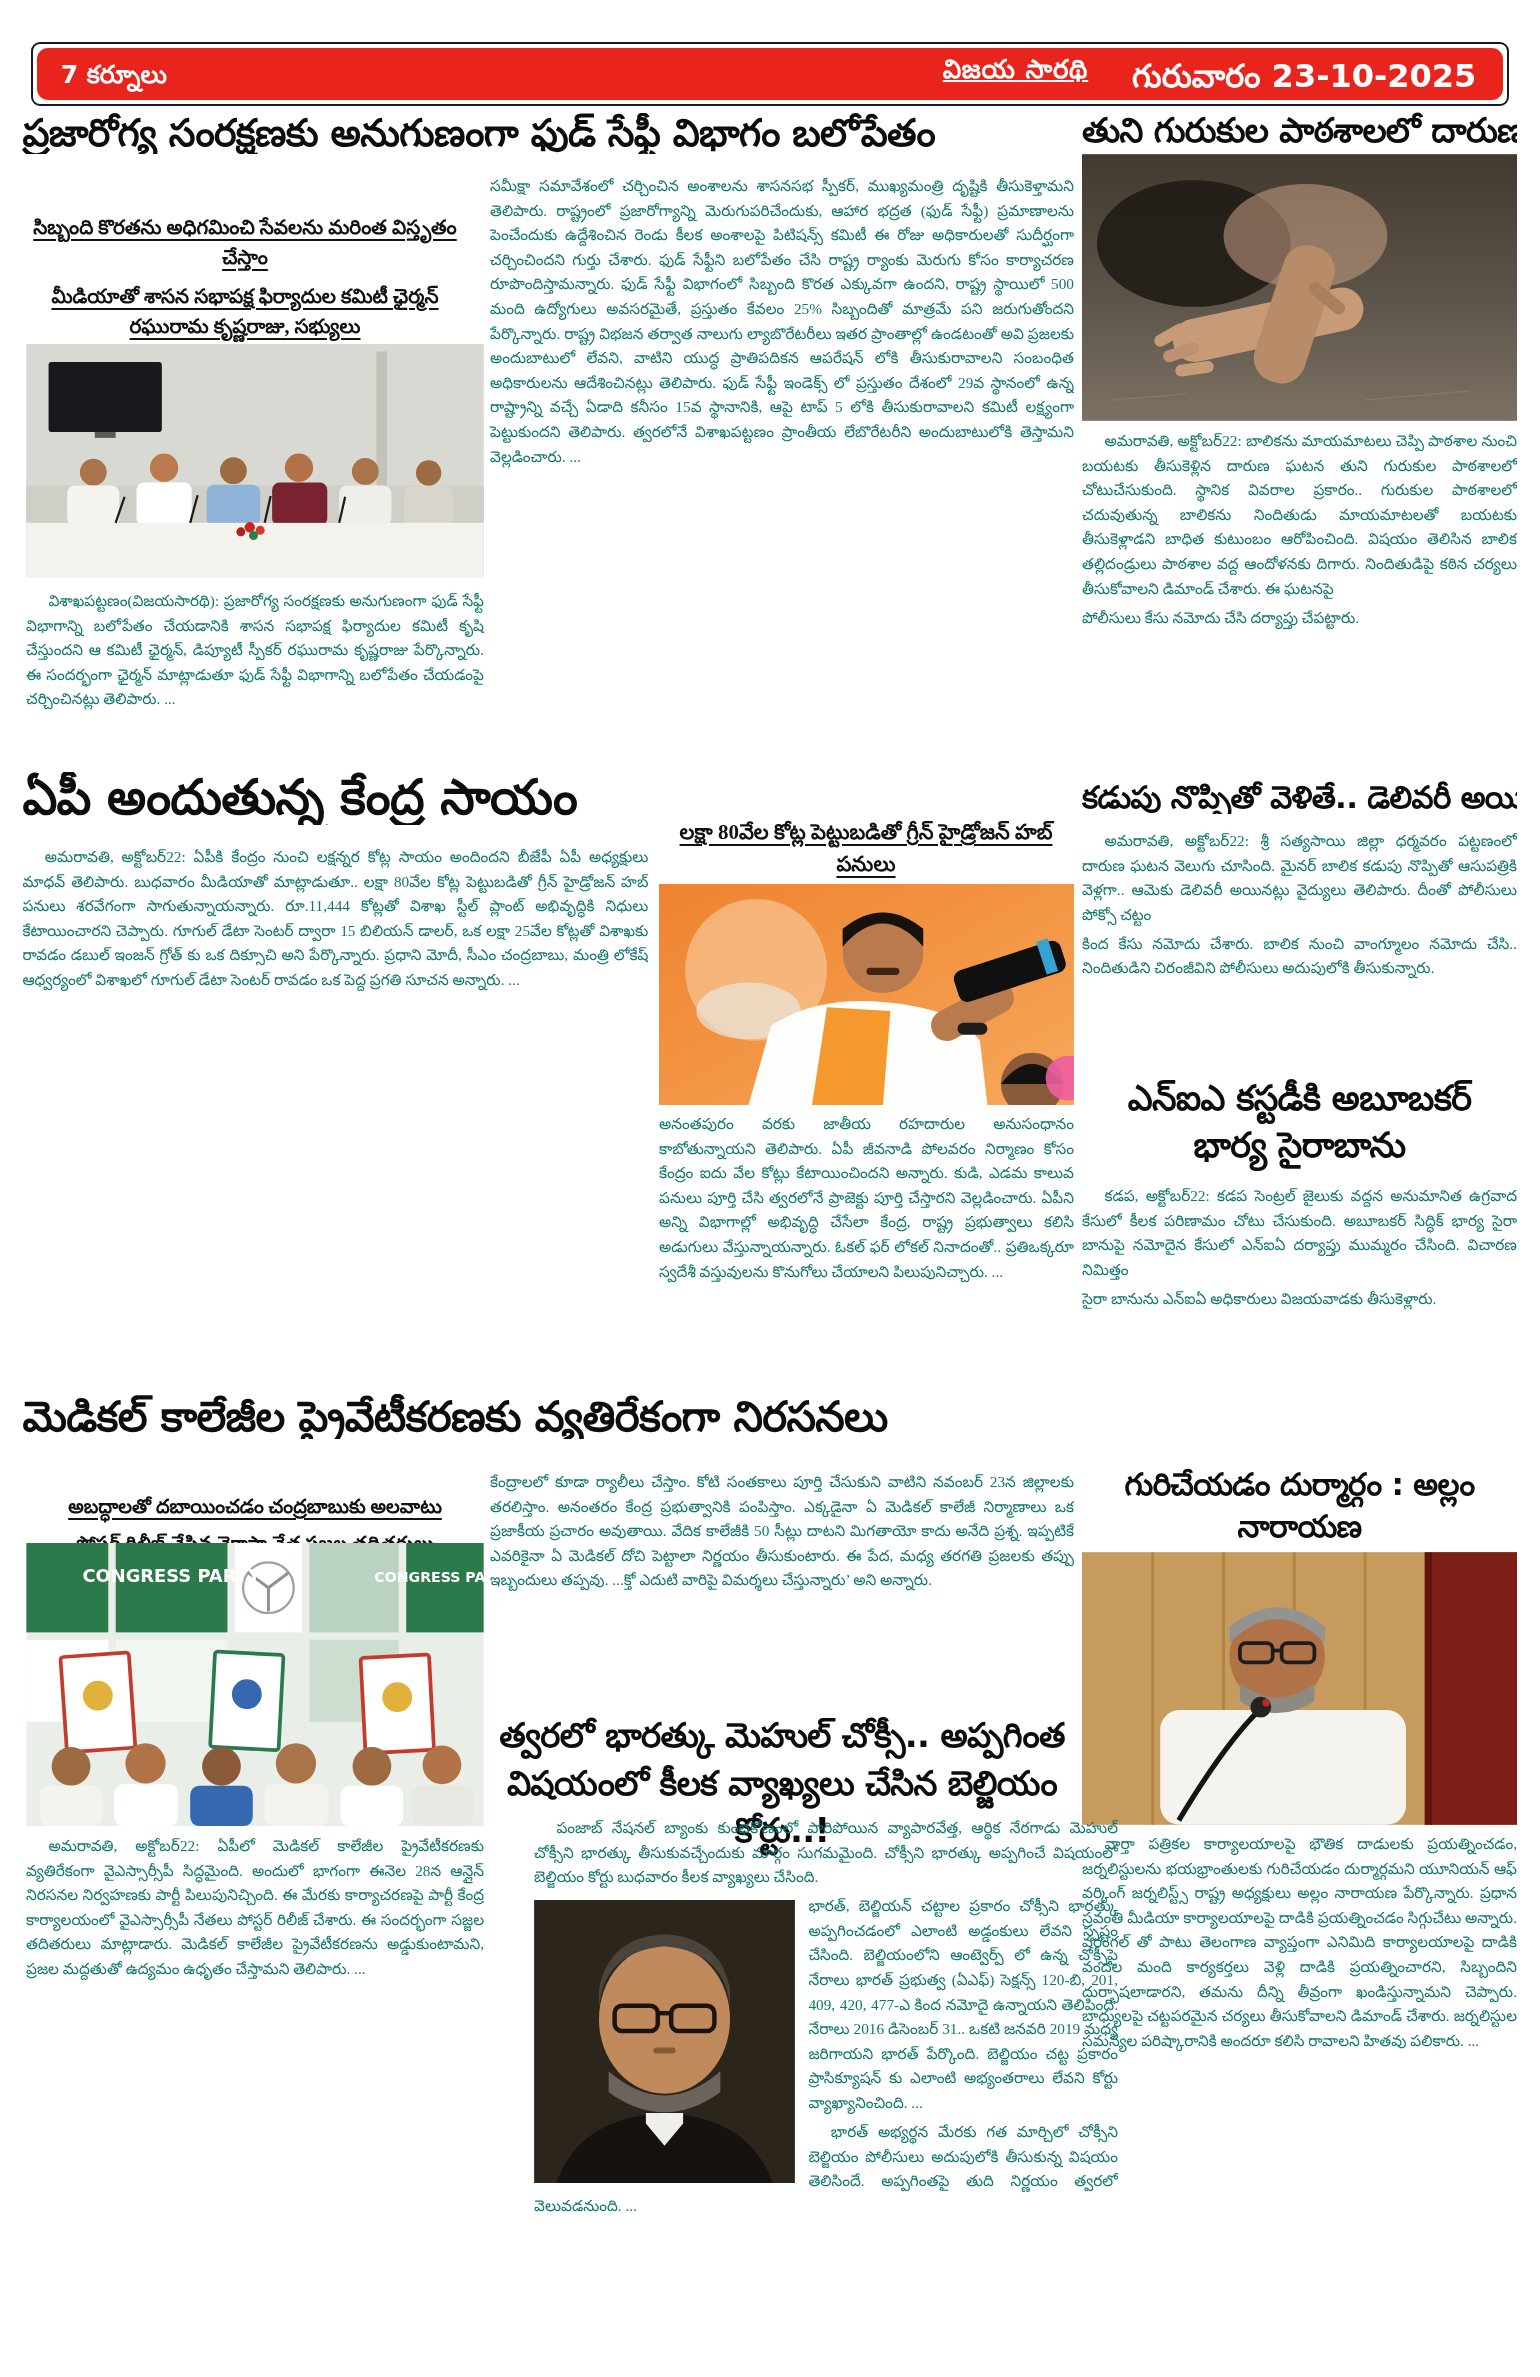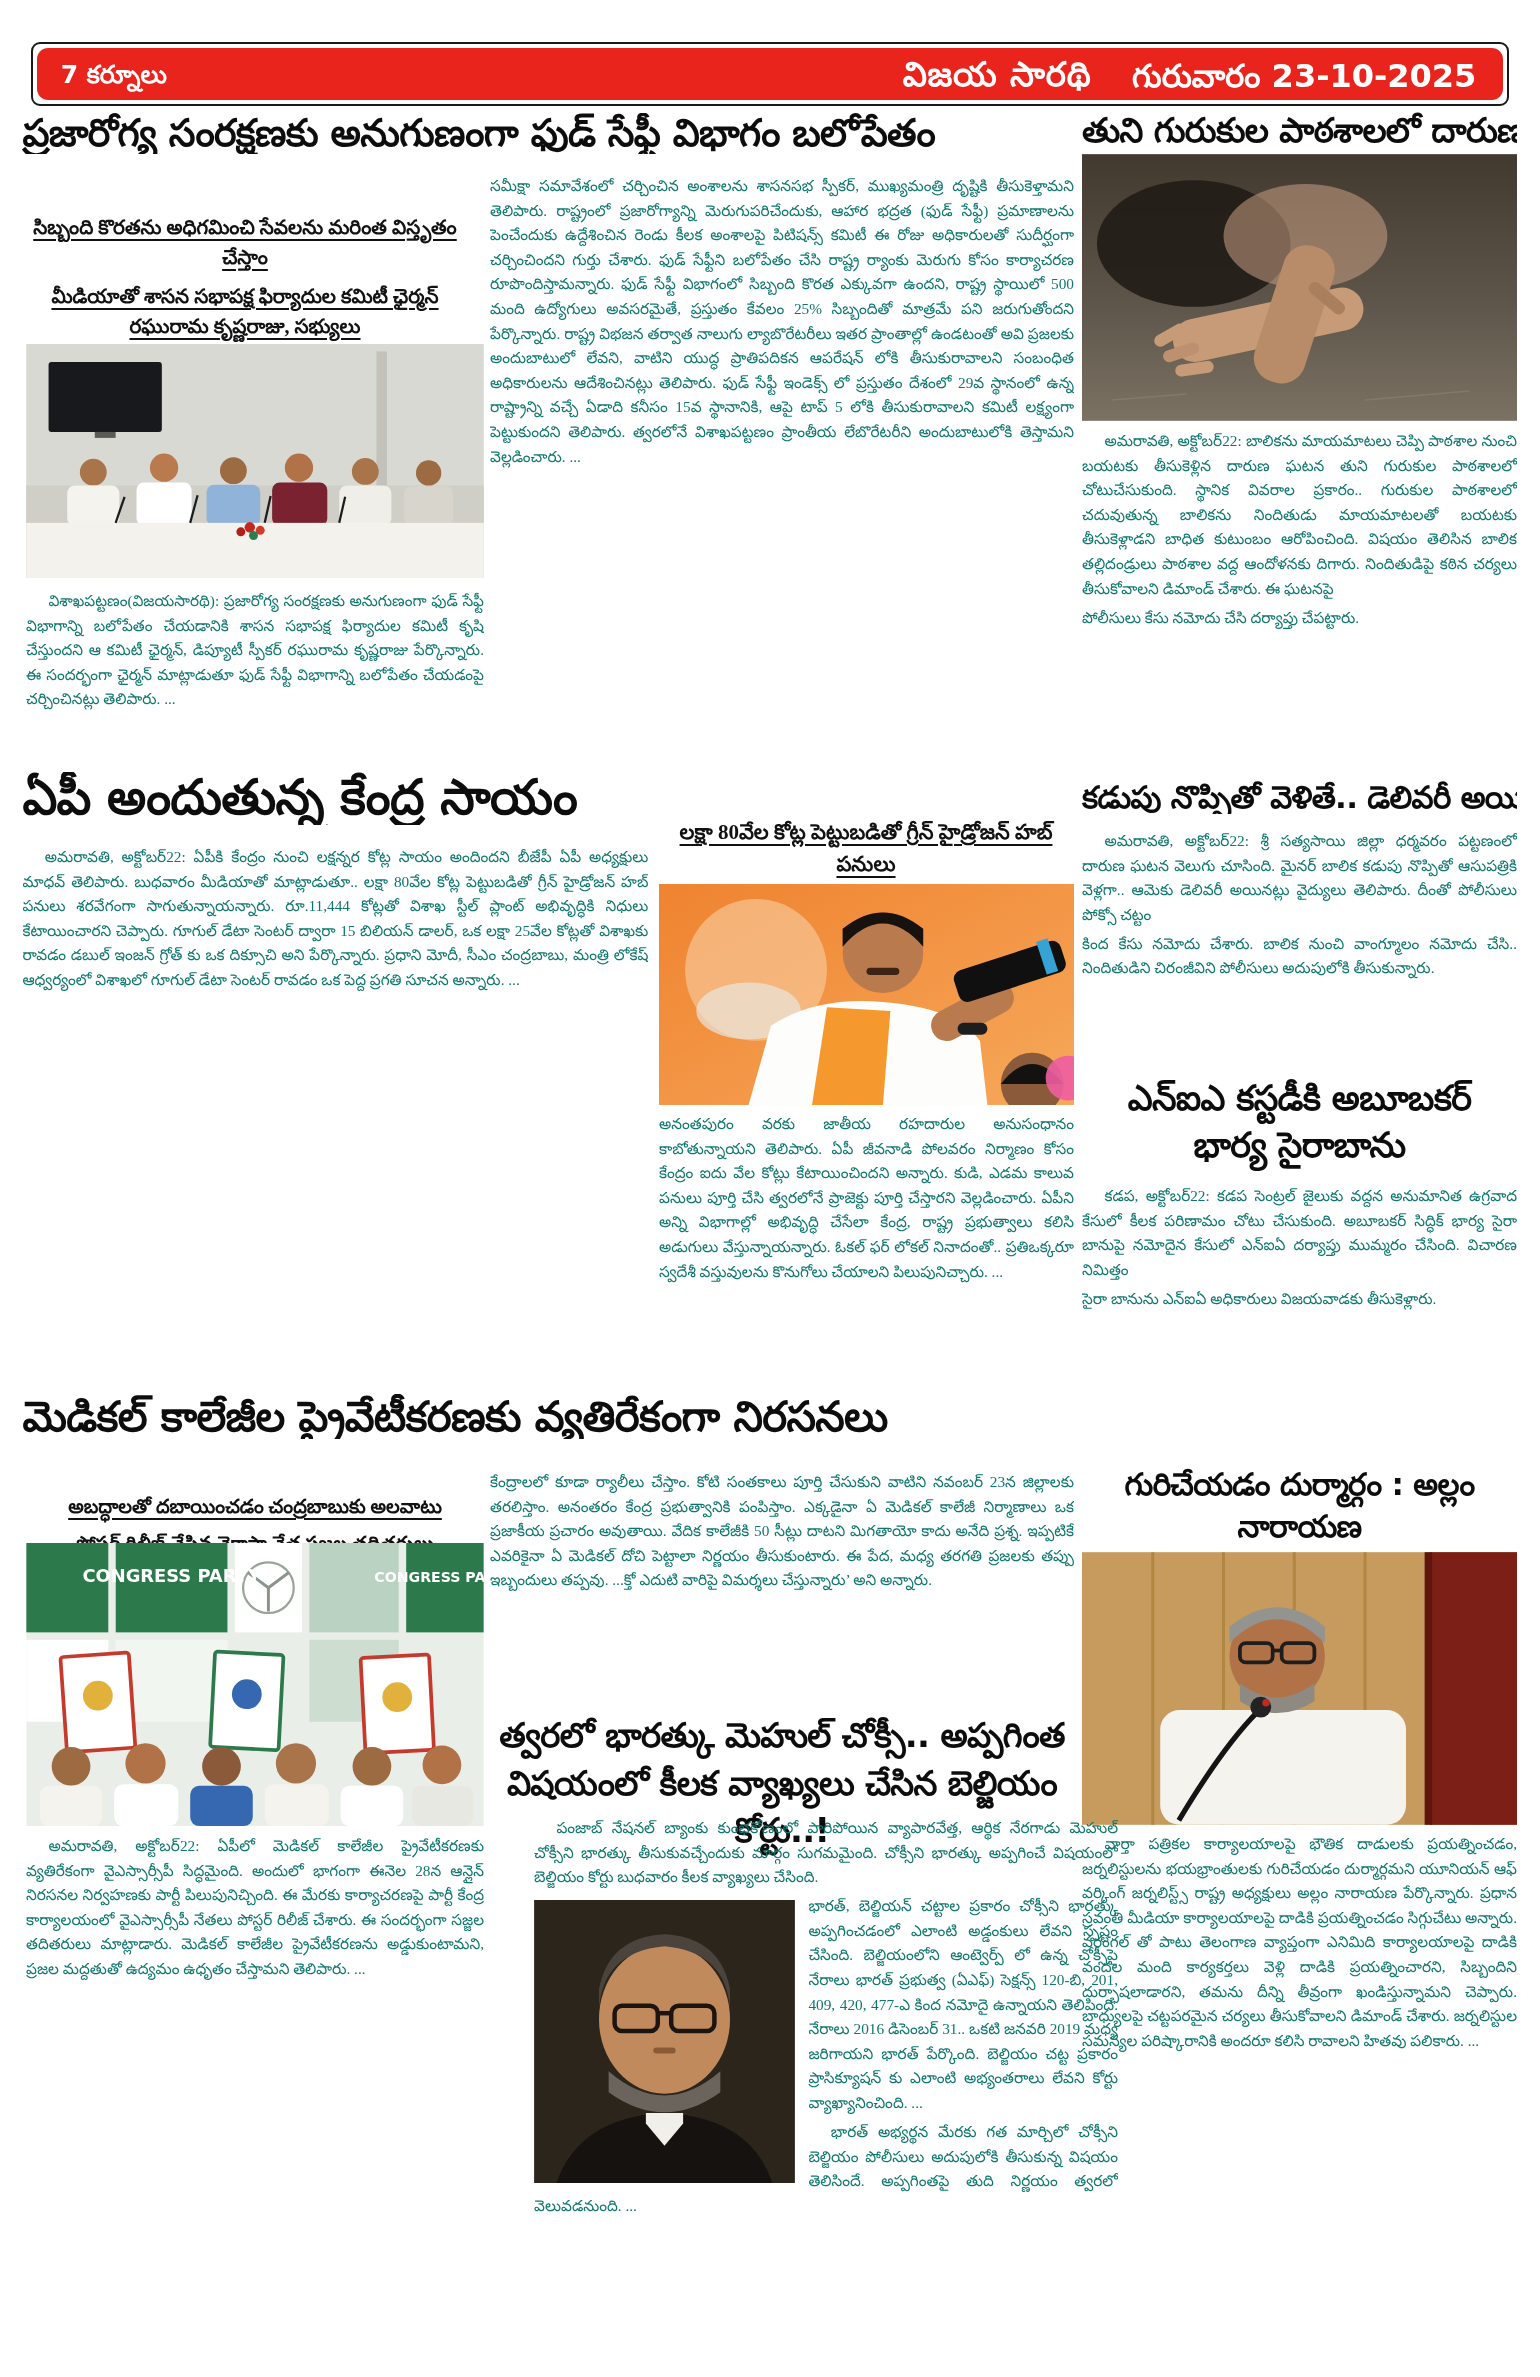--- a/index.html
+++ b/index.html
@@ -20,21 +20,21 @@
   .center{text-align:center;}
 </style>
 </head>
 <body>
 
 <div class="page">
 
   <div class="abs bar-outer" style="left:31px;top:42px;width:1478px;height:64px;">
     <div class="bar-inner">
       <span class="bar-text" style="left:24px;top:12px;font-size:25px;">7 కర్నూలు</span>
-      <span class="bar-text" style="left:866px;top:6px;font-size:34px;letter-spacing:0.7px;">విజయ సారథి</span>
+      <span class="bar-text" style="left:906px;top:6px;font-size:26px;letter-spacing:0.7px;text-decoration:underline;">విజయ సారథి</span>
       <span class="bar-text" style="right:27px;top:9.7px;font-size:32px;">గురువారం 23-10-2025</span>
     </div>
   </div>
 
   <div class="abs headline" style="left:22.4px;top:113px;width:1053px;font-size:38px;white-space:nowrap;overflow:hidden;">ప్రజారోగ్య సంరక్షణకు అనుగుణంగా ఫుడ్ సేఫ్టీ విభాగం బలోపేతం</div>
 
   <div class="abs" style="left:16px;top:188px;width:458px;margin-top:24px;">
     <div class="deck" style="font-size:20px;margin-bottom:9px;"><span>సిబ్బంది కొరతను అధిగమించి సేవలను మరింత విస్తృతం చేస్తాం</span></div>
     <div class="deck" style="font-size:20px;margin-bottom:9px;"><span>మీడియాతో శాసన సభాపక్ష ఫిర్యాదుల కమిటీ ఛైర్మన్ రఘురామ కృష్ణరాజు, సభ్యులు</span></div>
     <div class="deck" style="font-size:20px;"><span>త్వరలోనే విశాఖపట్టణం ప్రాంతీయ లేబొరేటరీని అందుబాటులోకి తెస్తామని వెలడి</span></div>

